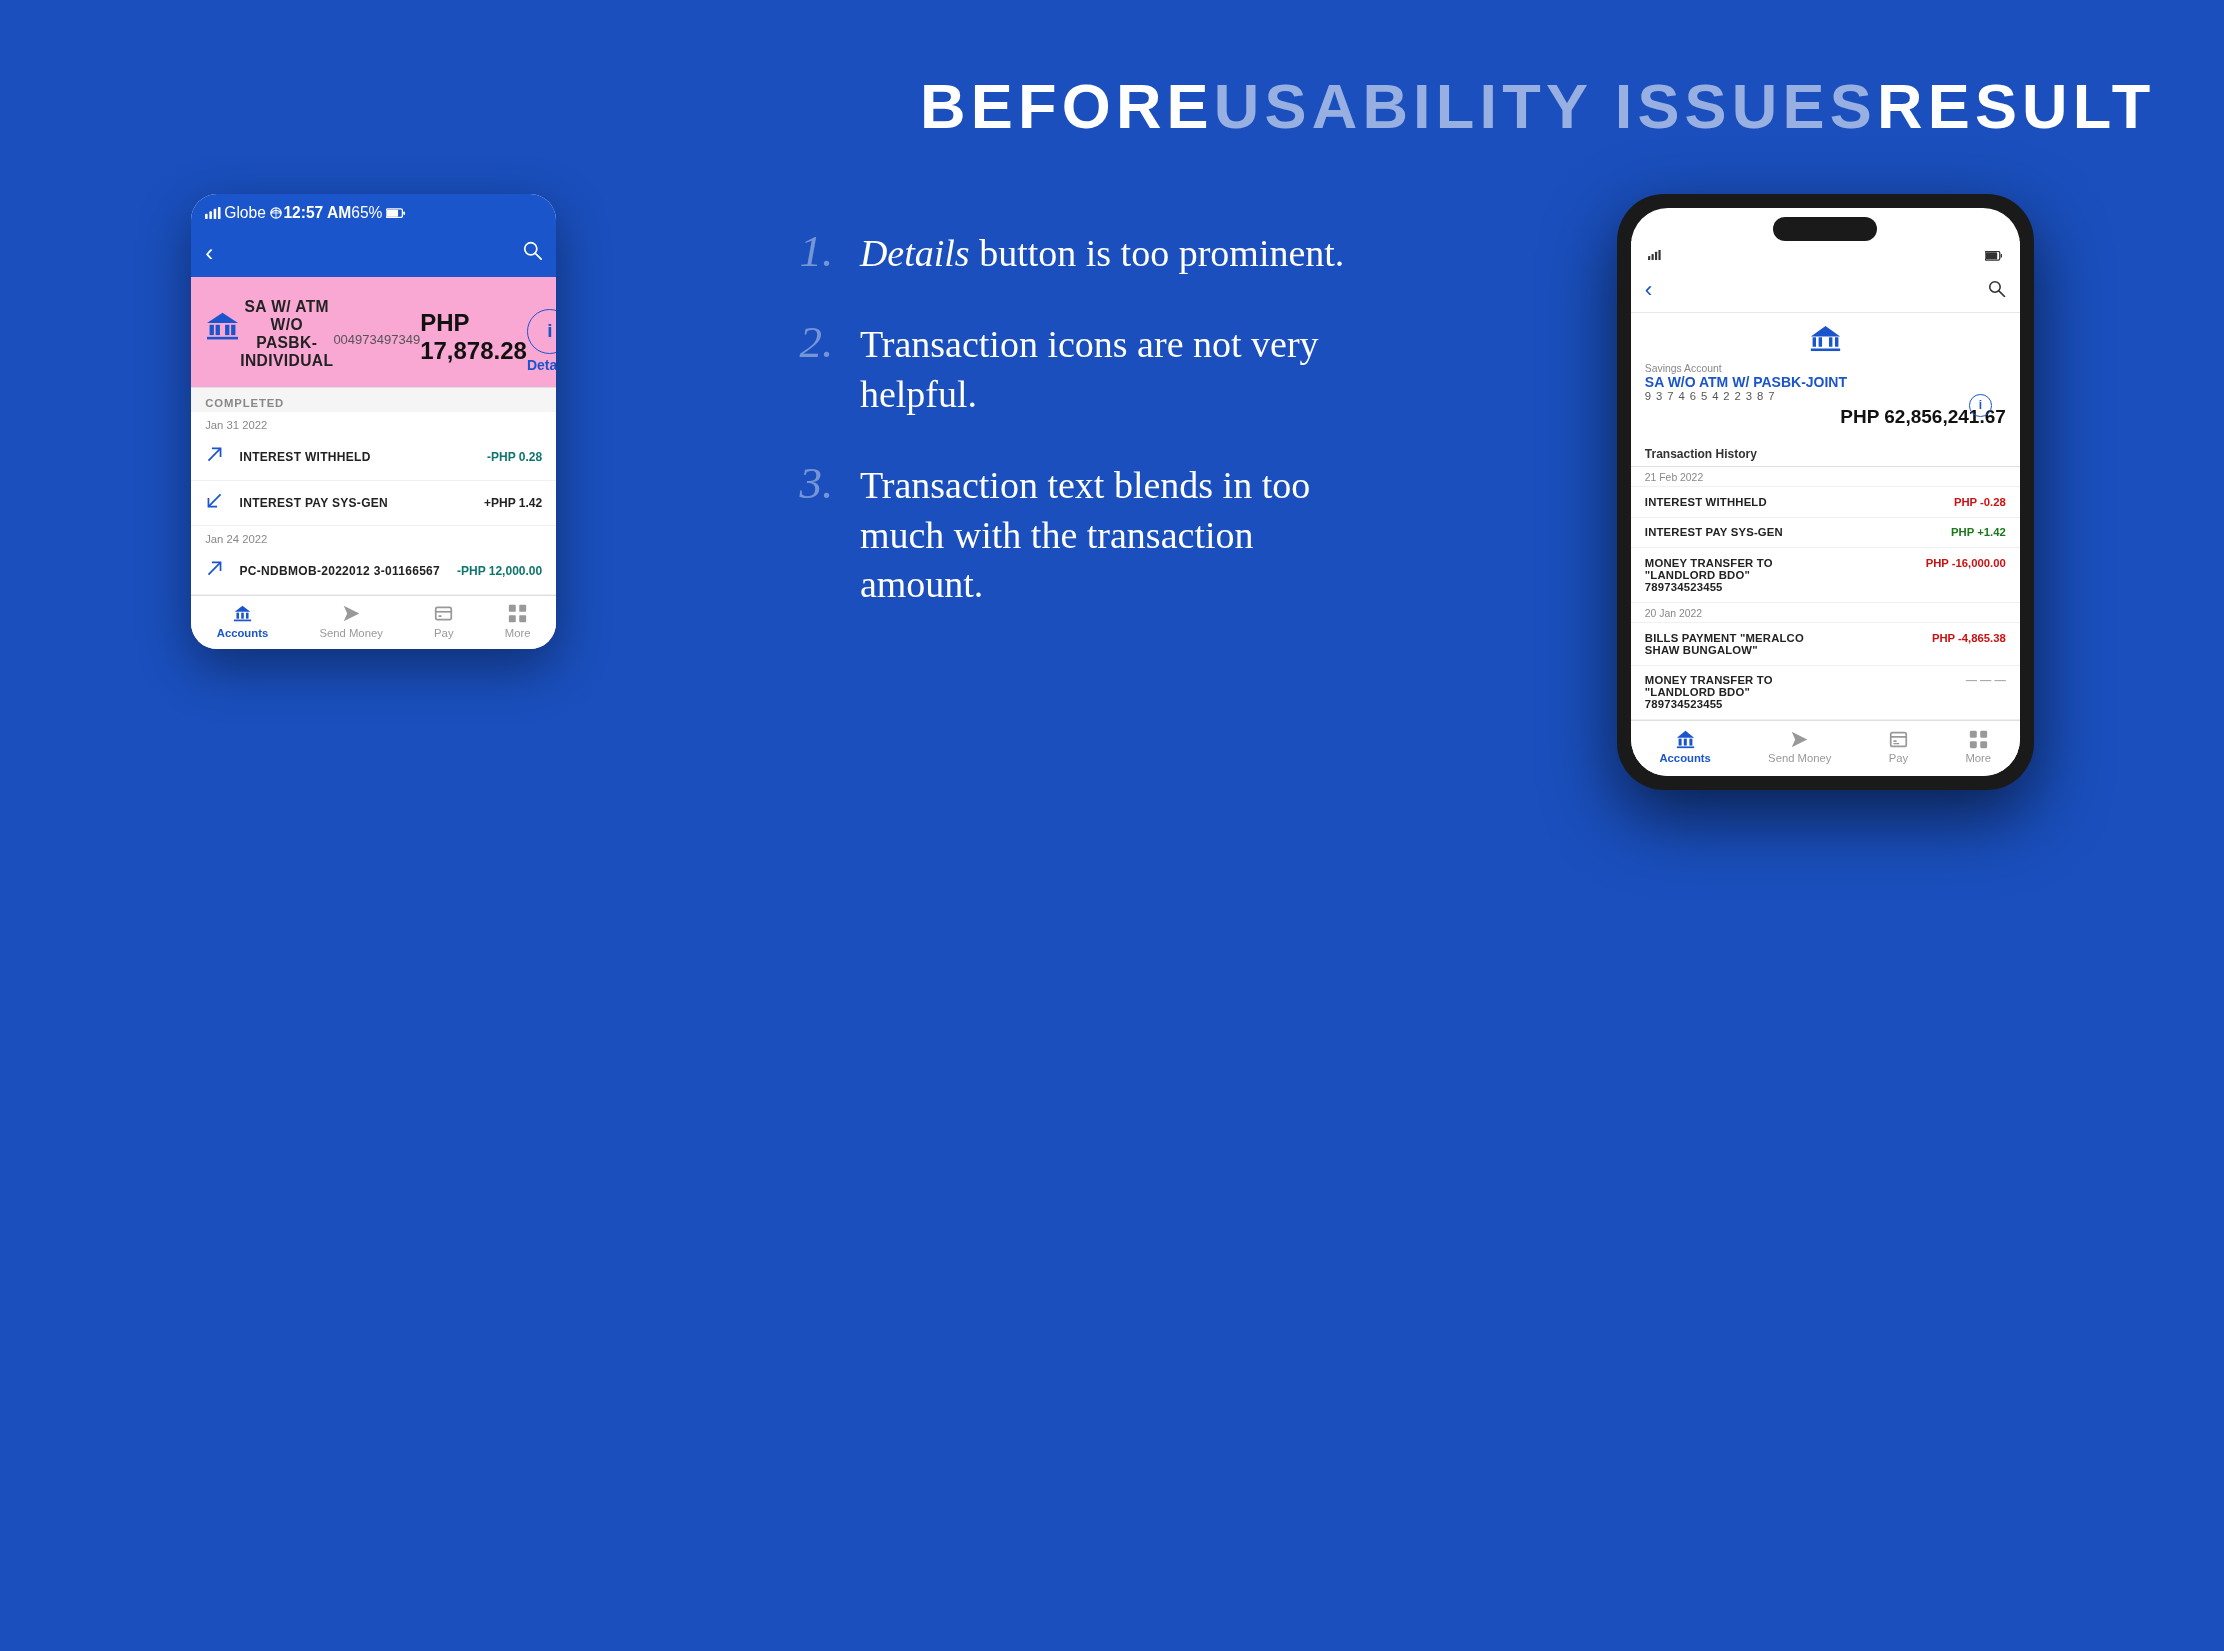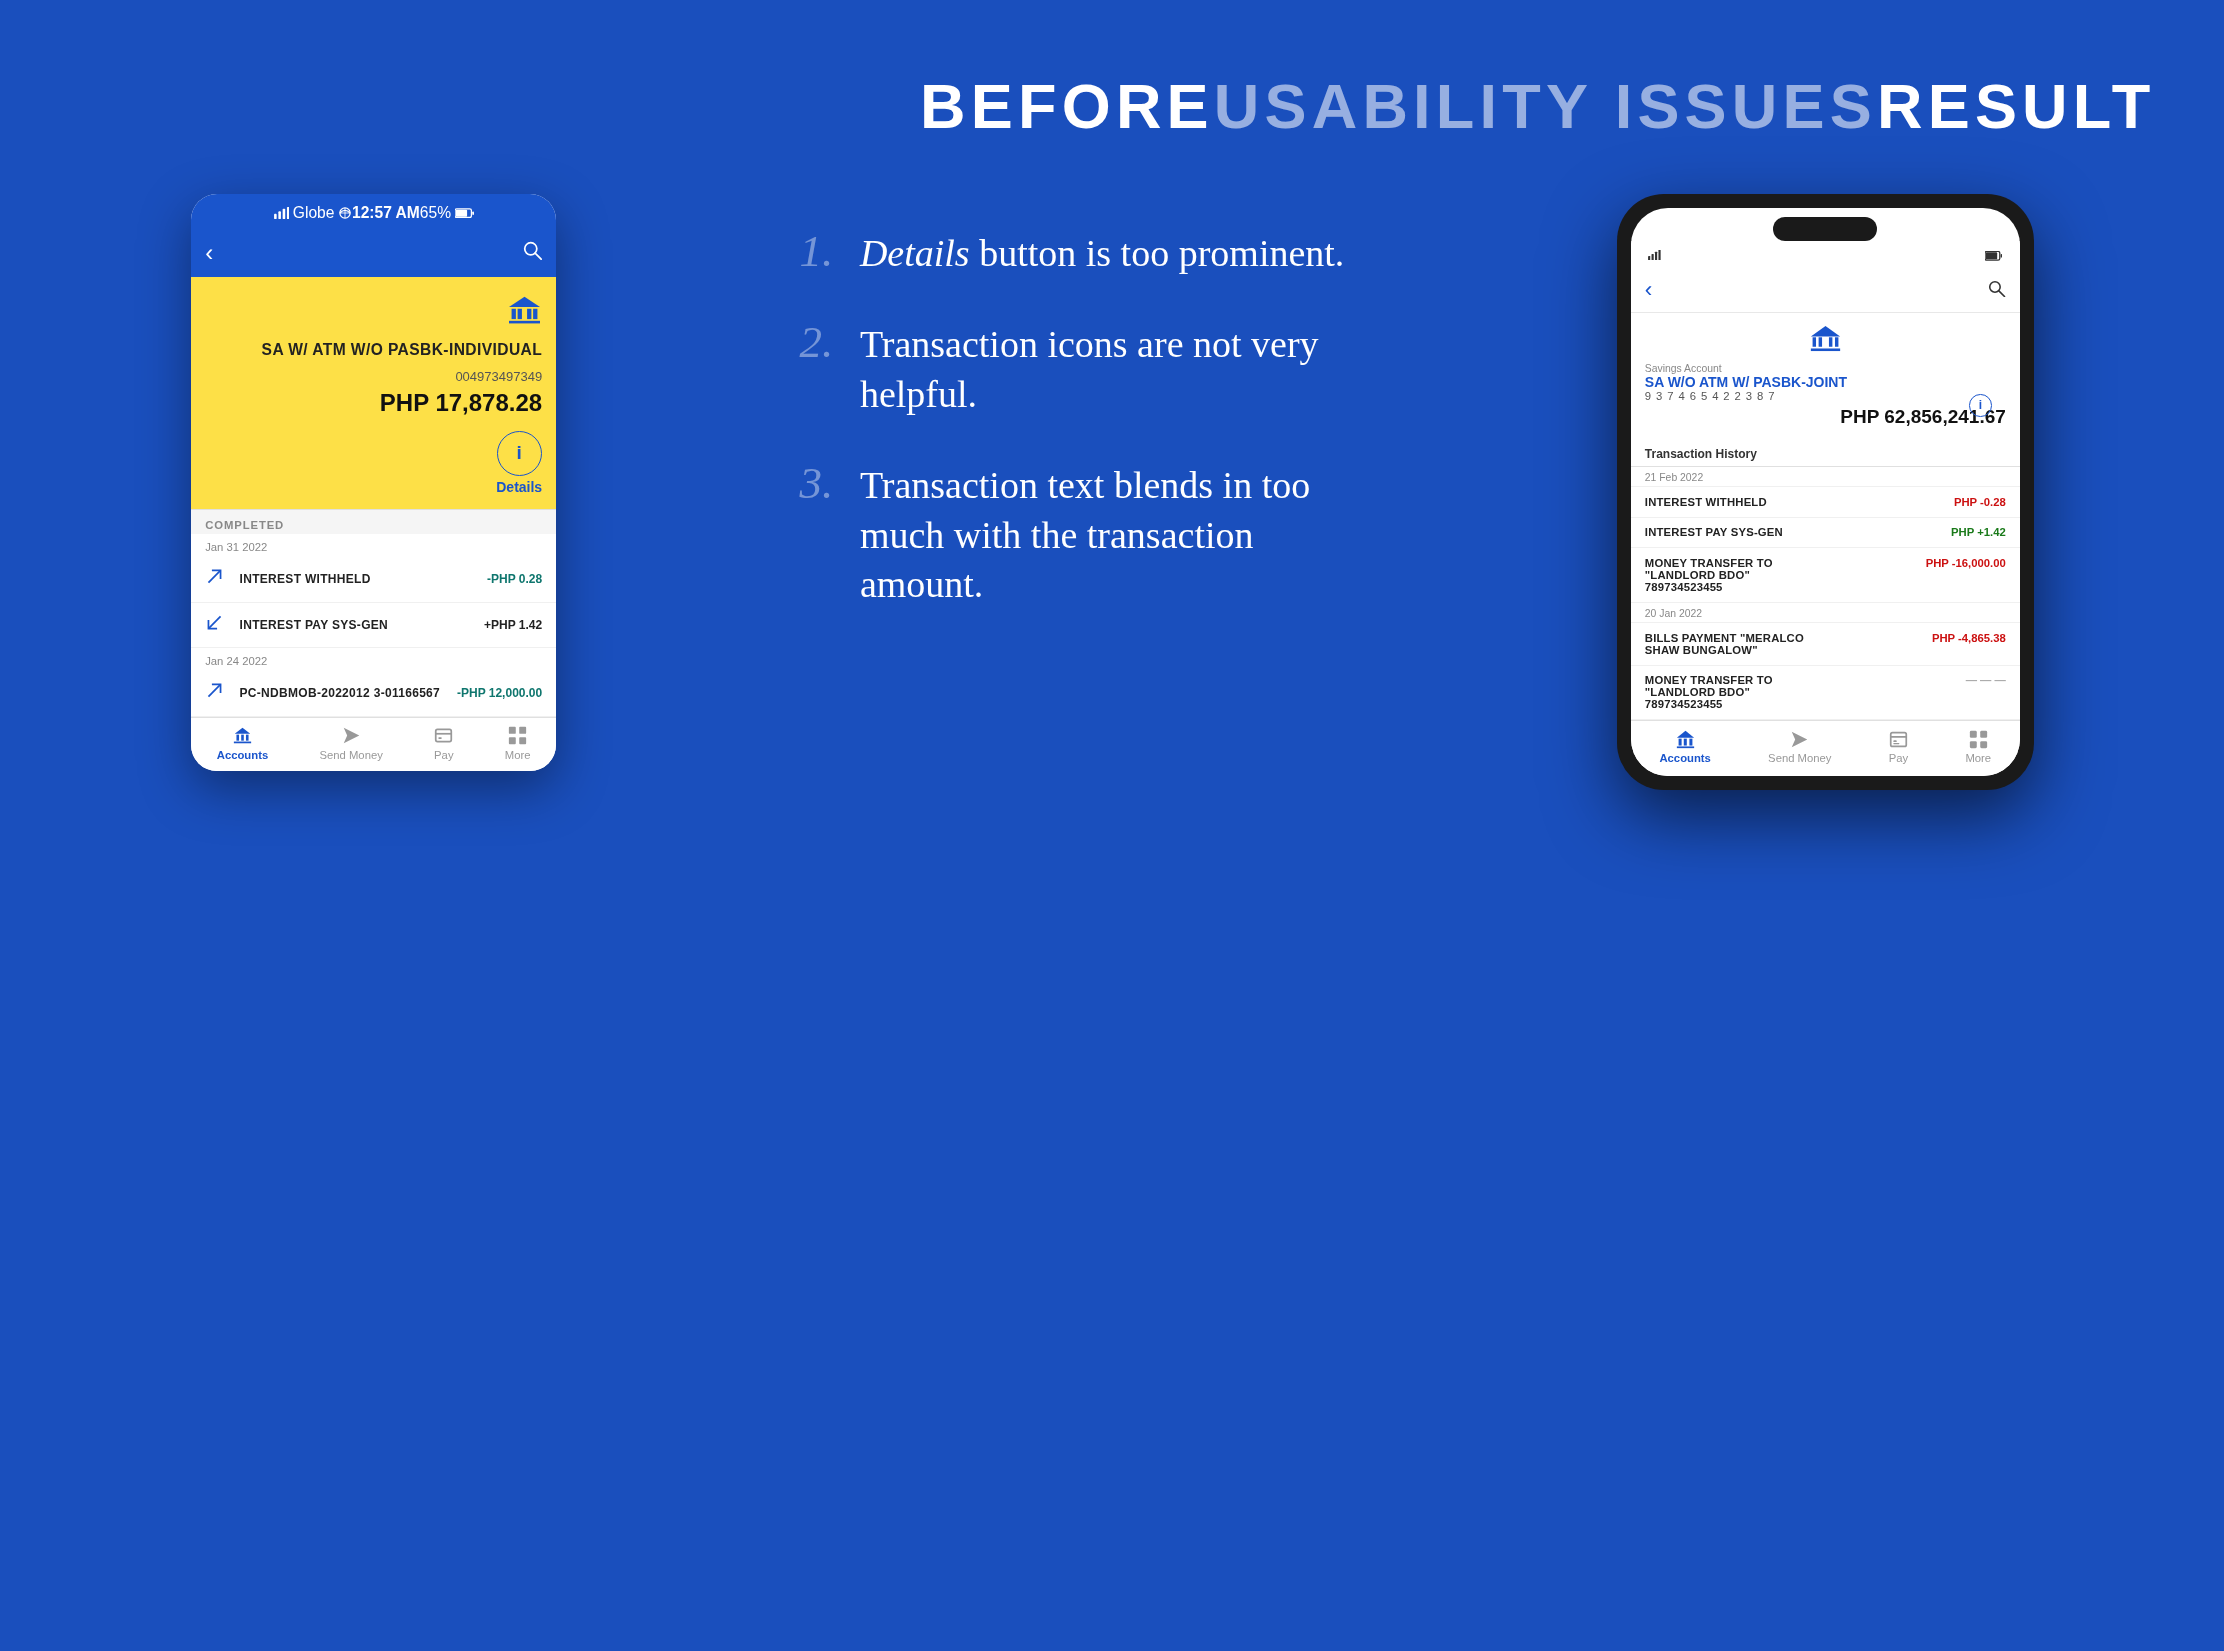--- a/index.html
+++ b/index.html
@@ -50,43 +50,43 @@
       overflow: hidden;
       box-shadow: 0 17.4px 52px rgba(0,0,0,0.4);
       display: flex;
       flex-direction: column;
     }
 
     .phone-status-bar {
       background: #1a55cc;
       display: flex;
       align-items: center;
-      justify-content: center;
+      justify-content: flex-start;
       padding: 8.7px 14px;
       height: 38px;
     }
     .status-left { color: white; font-size: 15.6px; display: flex; align-items: center; gap: 3.5px; }
     .status-center { color: white; font-size: 15.6px; font-weight: 600; }
     .status-right { color: white; font-size: 15.6px; display: flex; align-items: center; gap: 3.5px; }
 
     .phone-nav-bar {
       background: #1a55cc;
       display: flex;
       align-items: center;
       justify-content: space-between;
       padding: 7px 14px 10.4px;
     }
     .nav-back { color: white; font-size: 24px; font-weight: 300; }
     .nav-search { color: white; font-size: 21px; }
 
     .account-header-before {
-      background: #fde047;
-      display: flex;
-      flex-direction: column;
-      align-items: flex-end;
+      background: #f9a8d4;
+      display: flex;
+      flex-direction: row;
+      align-items: center;
       padding: 17.4px 14px 14px;
     }
     .bank-icon-before {
       color: #1a55cc;
       font-size: 31px;
       margin-bottom: 7px;
     }
     .account-name-before {
       font-size: 15.6px;
       font-weight: 700;

